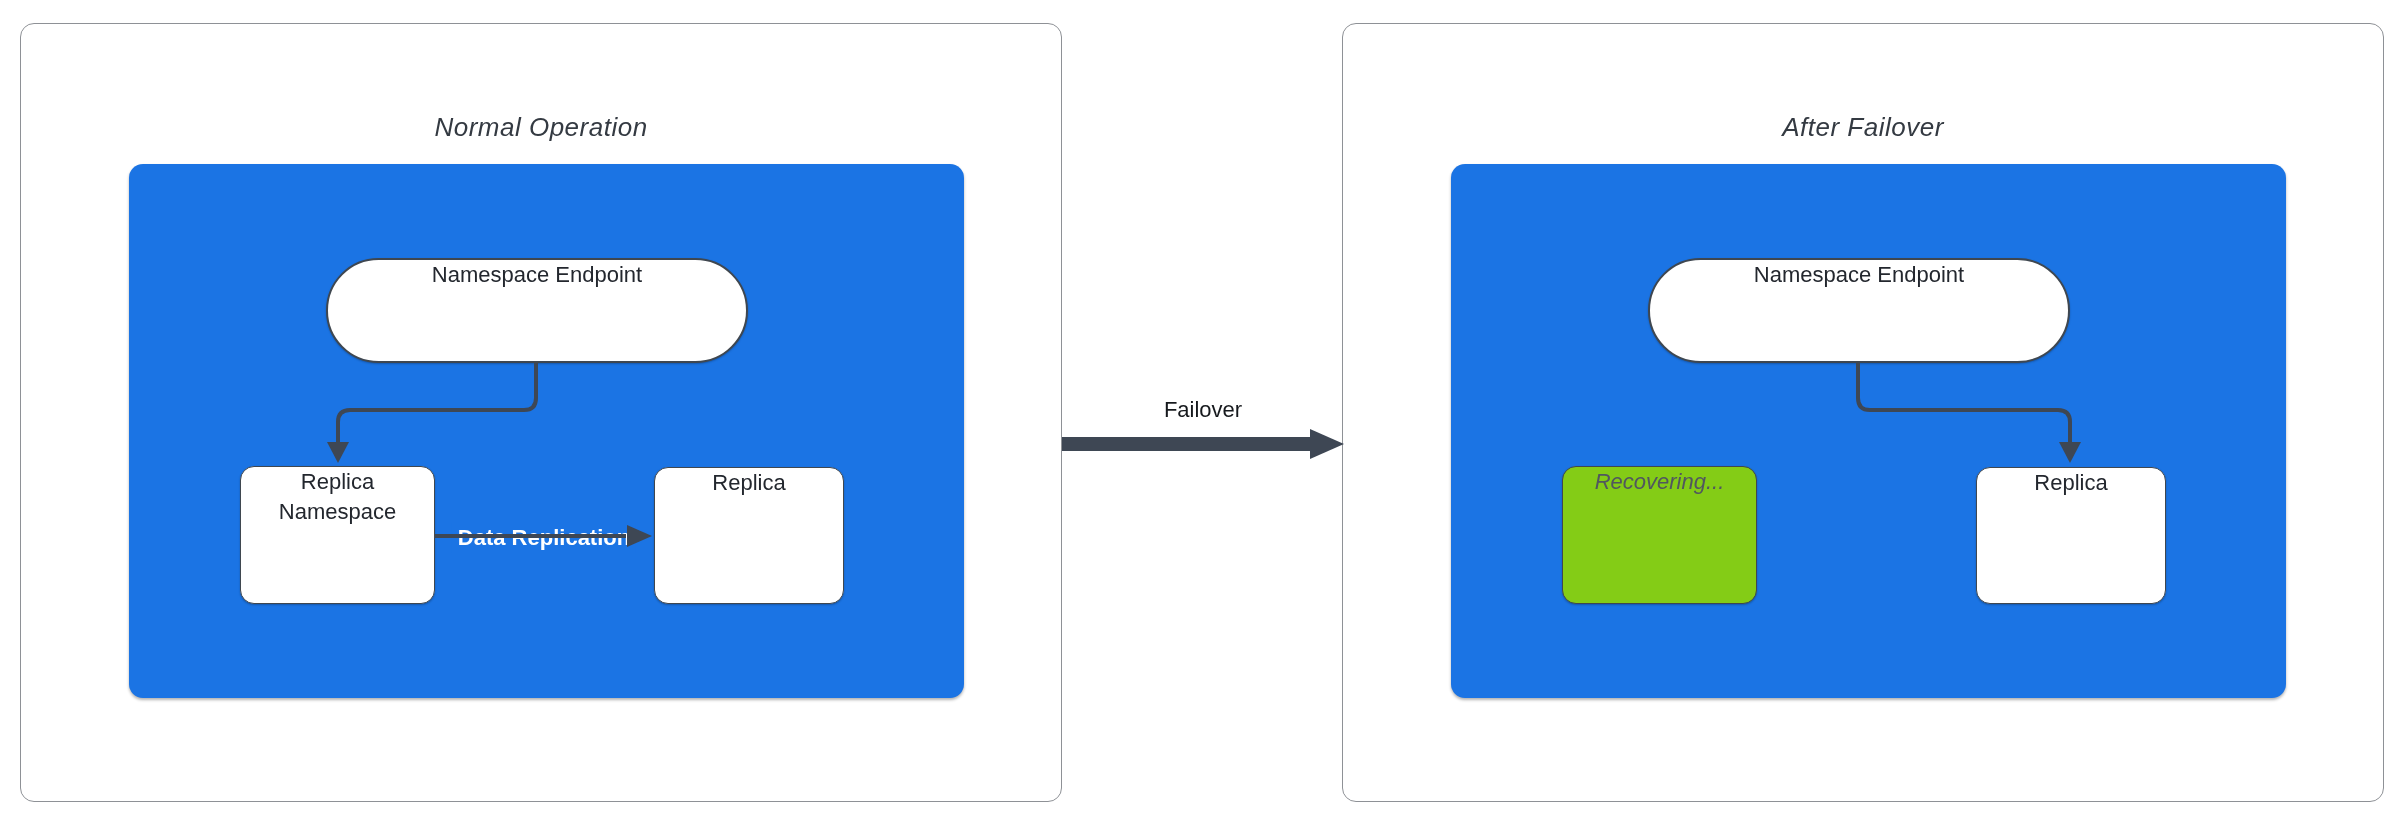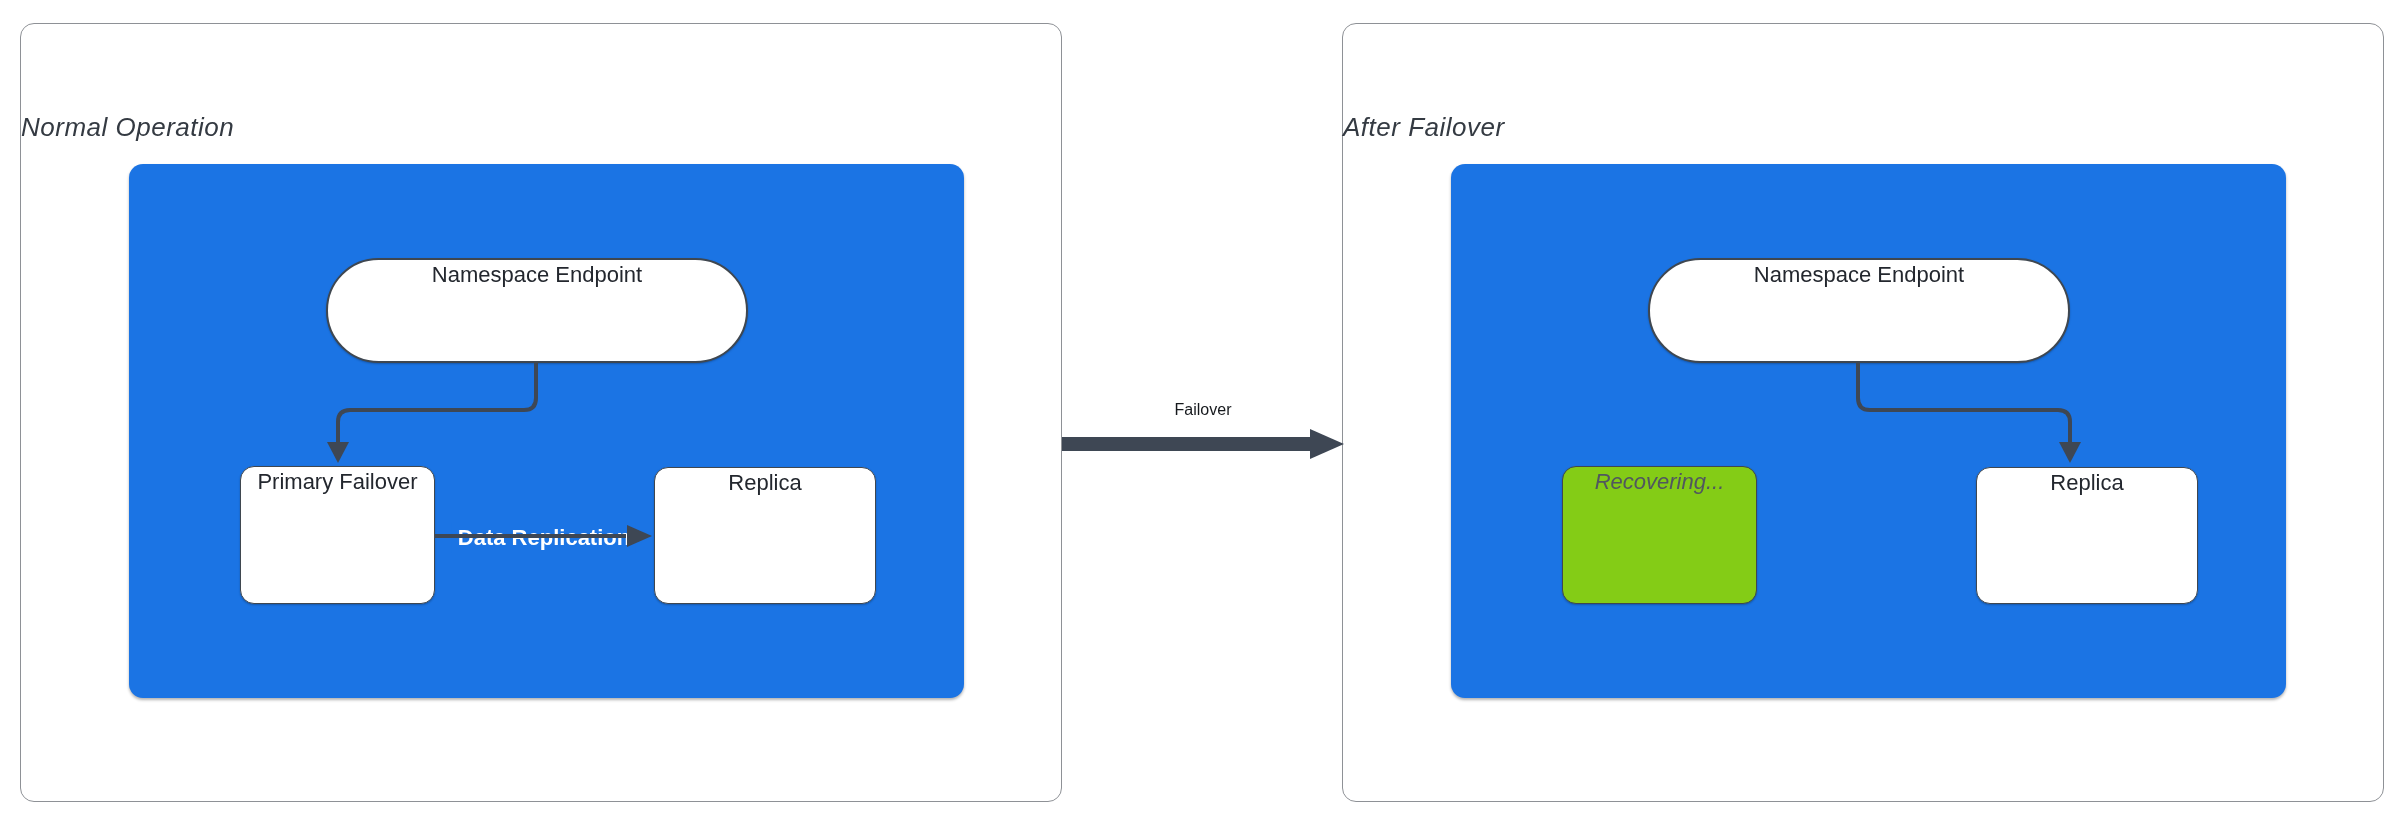--- a/index.html
+++ b/index.html
@@ -25,20 +25,21 @@
     border-radius: 14px;
     box-sizing: border-box;
   }
   .panel.left  { left: 20px; }
   .panel.right { left: 1342px; }
   .panel-title {
     position: absolute;
     top: 88px;
     left: 0;
     width: 100%;
+    text-align: center;
     font-size: 26px;
     font-style: italic;
     color: #343a42;
     letter-spacing: 0.5px;
   }
   .cluster {
     position: absolute;
     left: 108px;
     top: 140px;
     width: 835px;
@@ -67,21 +68,21 @@
     width: 422px;
     height: 105px;
     border-radius: 53px;
   }
   .node.box {
     border-radius: 14px;
     border-width: 1.5px;
     padding: 0 10px;
   }
   .node.box.pos-left  { left: 219px; top: 442px; width: 195px; height: 138px; }
-  .node.box.pos-right { left: 633px; top: 443px; width: 222px; height: 137px; }
+  .node.box.pos-right { left: 633px; top: 443px; width: 190px; height: 137px; }
   .node.box.recovering {
     background: #84cc16;
     color: #51575f;
     font-style: italic;
   }
   .edge-layer {
     position: absolute;
     left: 0;
     top: 0;
     width: 2407px;
@@ -98,38 +99,38 @@
     font-weight: bold;
     font-size: 22px;
     padding: 2px 6px;
     white-space: nowrap;
   }
   .failover-label {
     position: absolute;
     left: 1203px;
     top: 410px;
     transform: translate(-50%, -50%);
-    font-size: 16px;
+    font-size: 22px;
     color: #16191d;
     white-space: nowrap;
   }
 </style>
 </head>
 <body>
 
 <div class="canvas">
 
   <div class="panel left">
     <div class="panel-title">Normal Operation</div>
     <div class="cluster"></div>
     <div class="node pill">
       <span>Namespace Endpoint</span>
     </div>
     <div class="node box pos-left">
-      <span>Primary Failover</span>
+      <span>Replica Namespace</span>
     </div>
     <div class="node box pos-right">
       <span>Replica</span>
     </div>
     <div class="edge-label">Data Replication</div>
   </div>
 
   <div class="panel right">
     <div class="panel-title">After Failover</div>
     <div class="cluster"></div>

